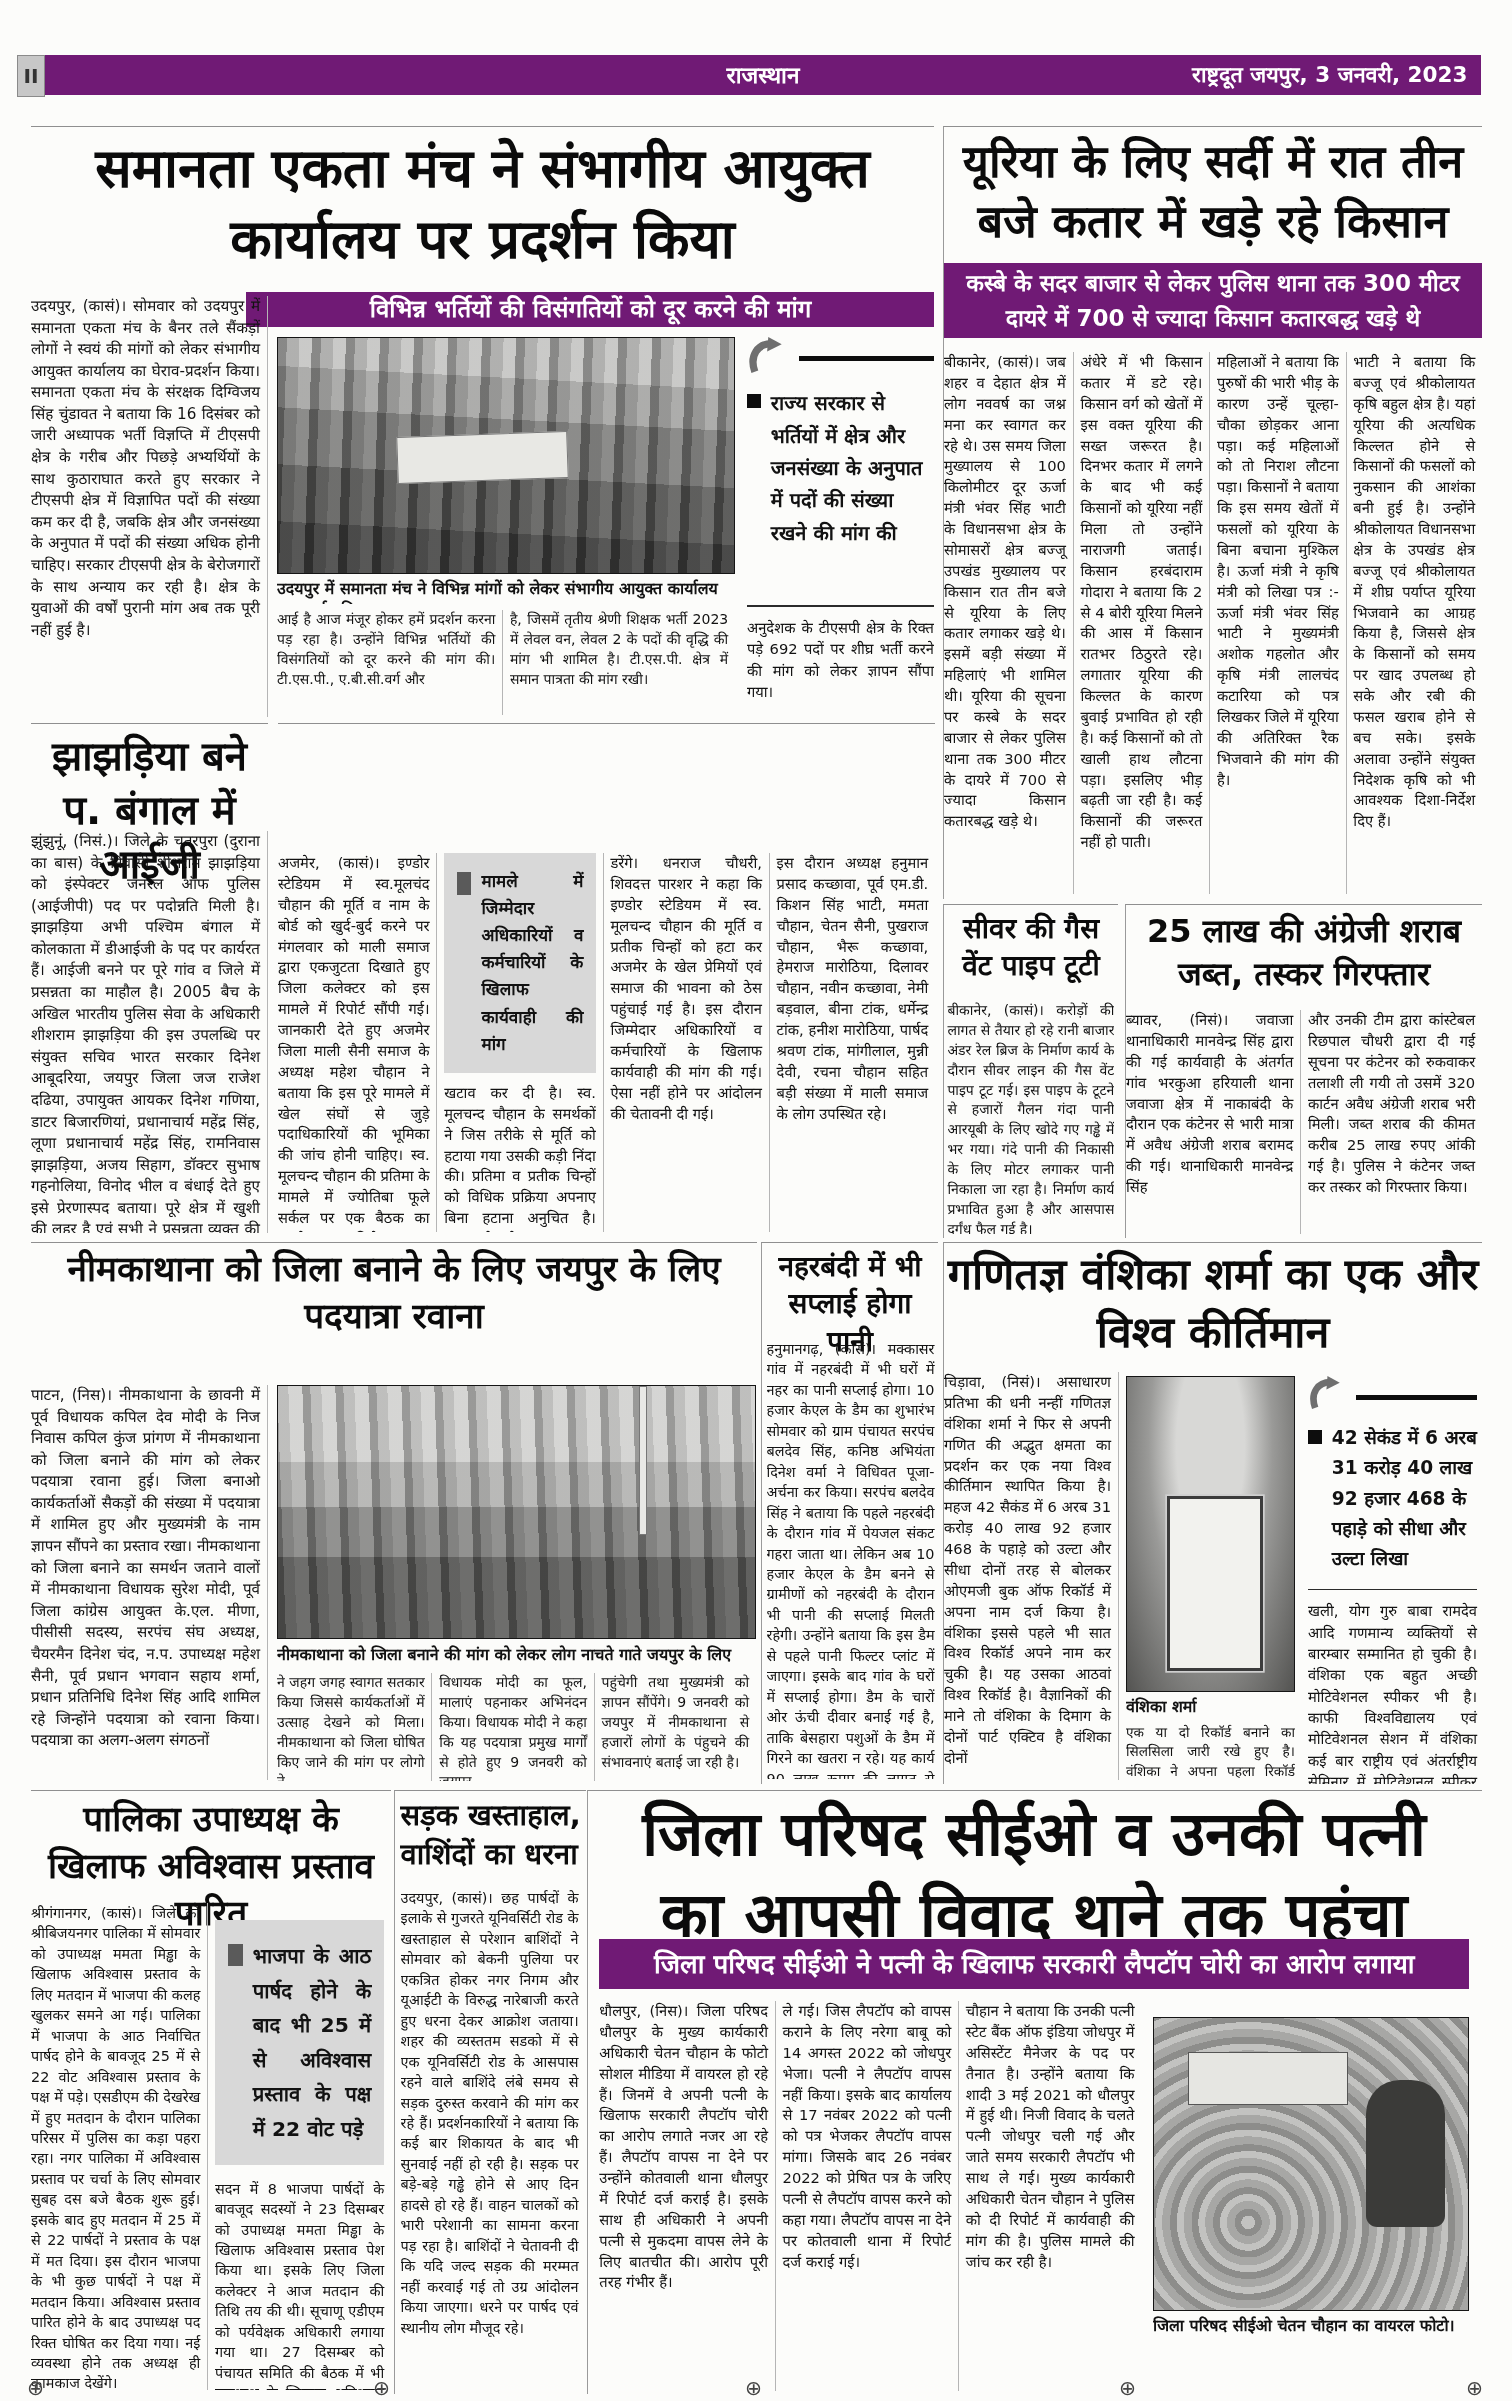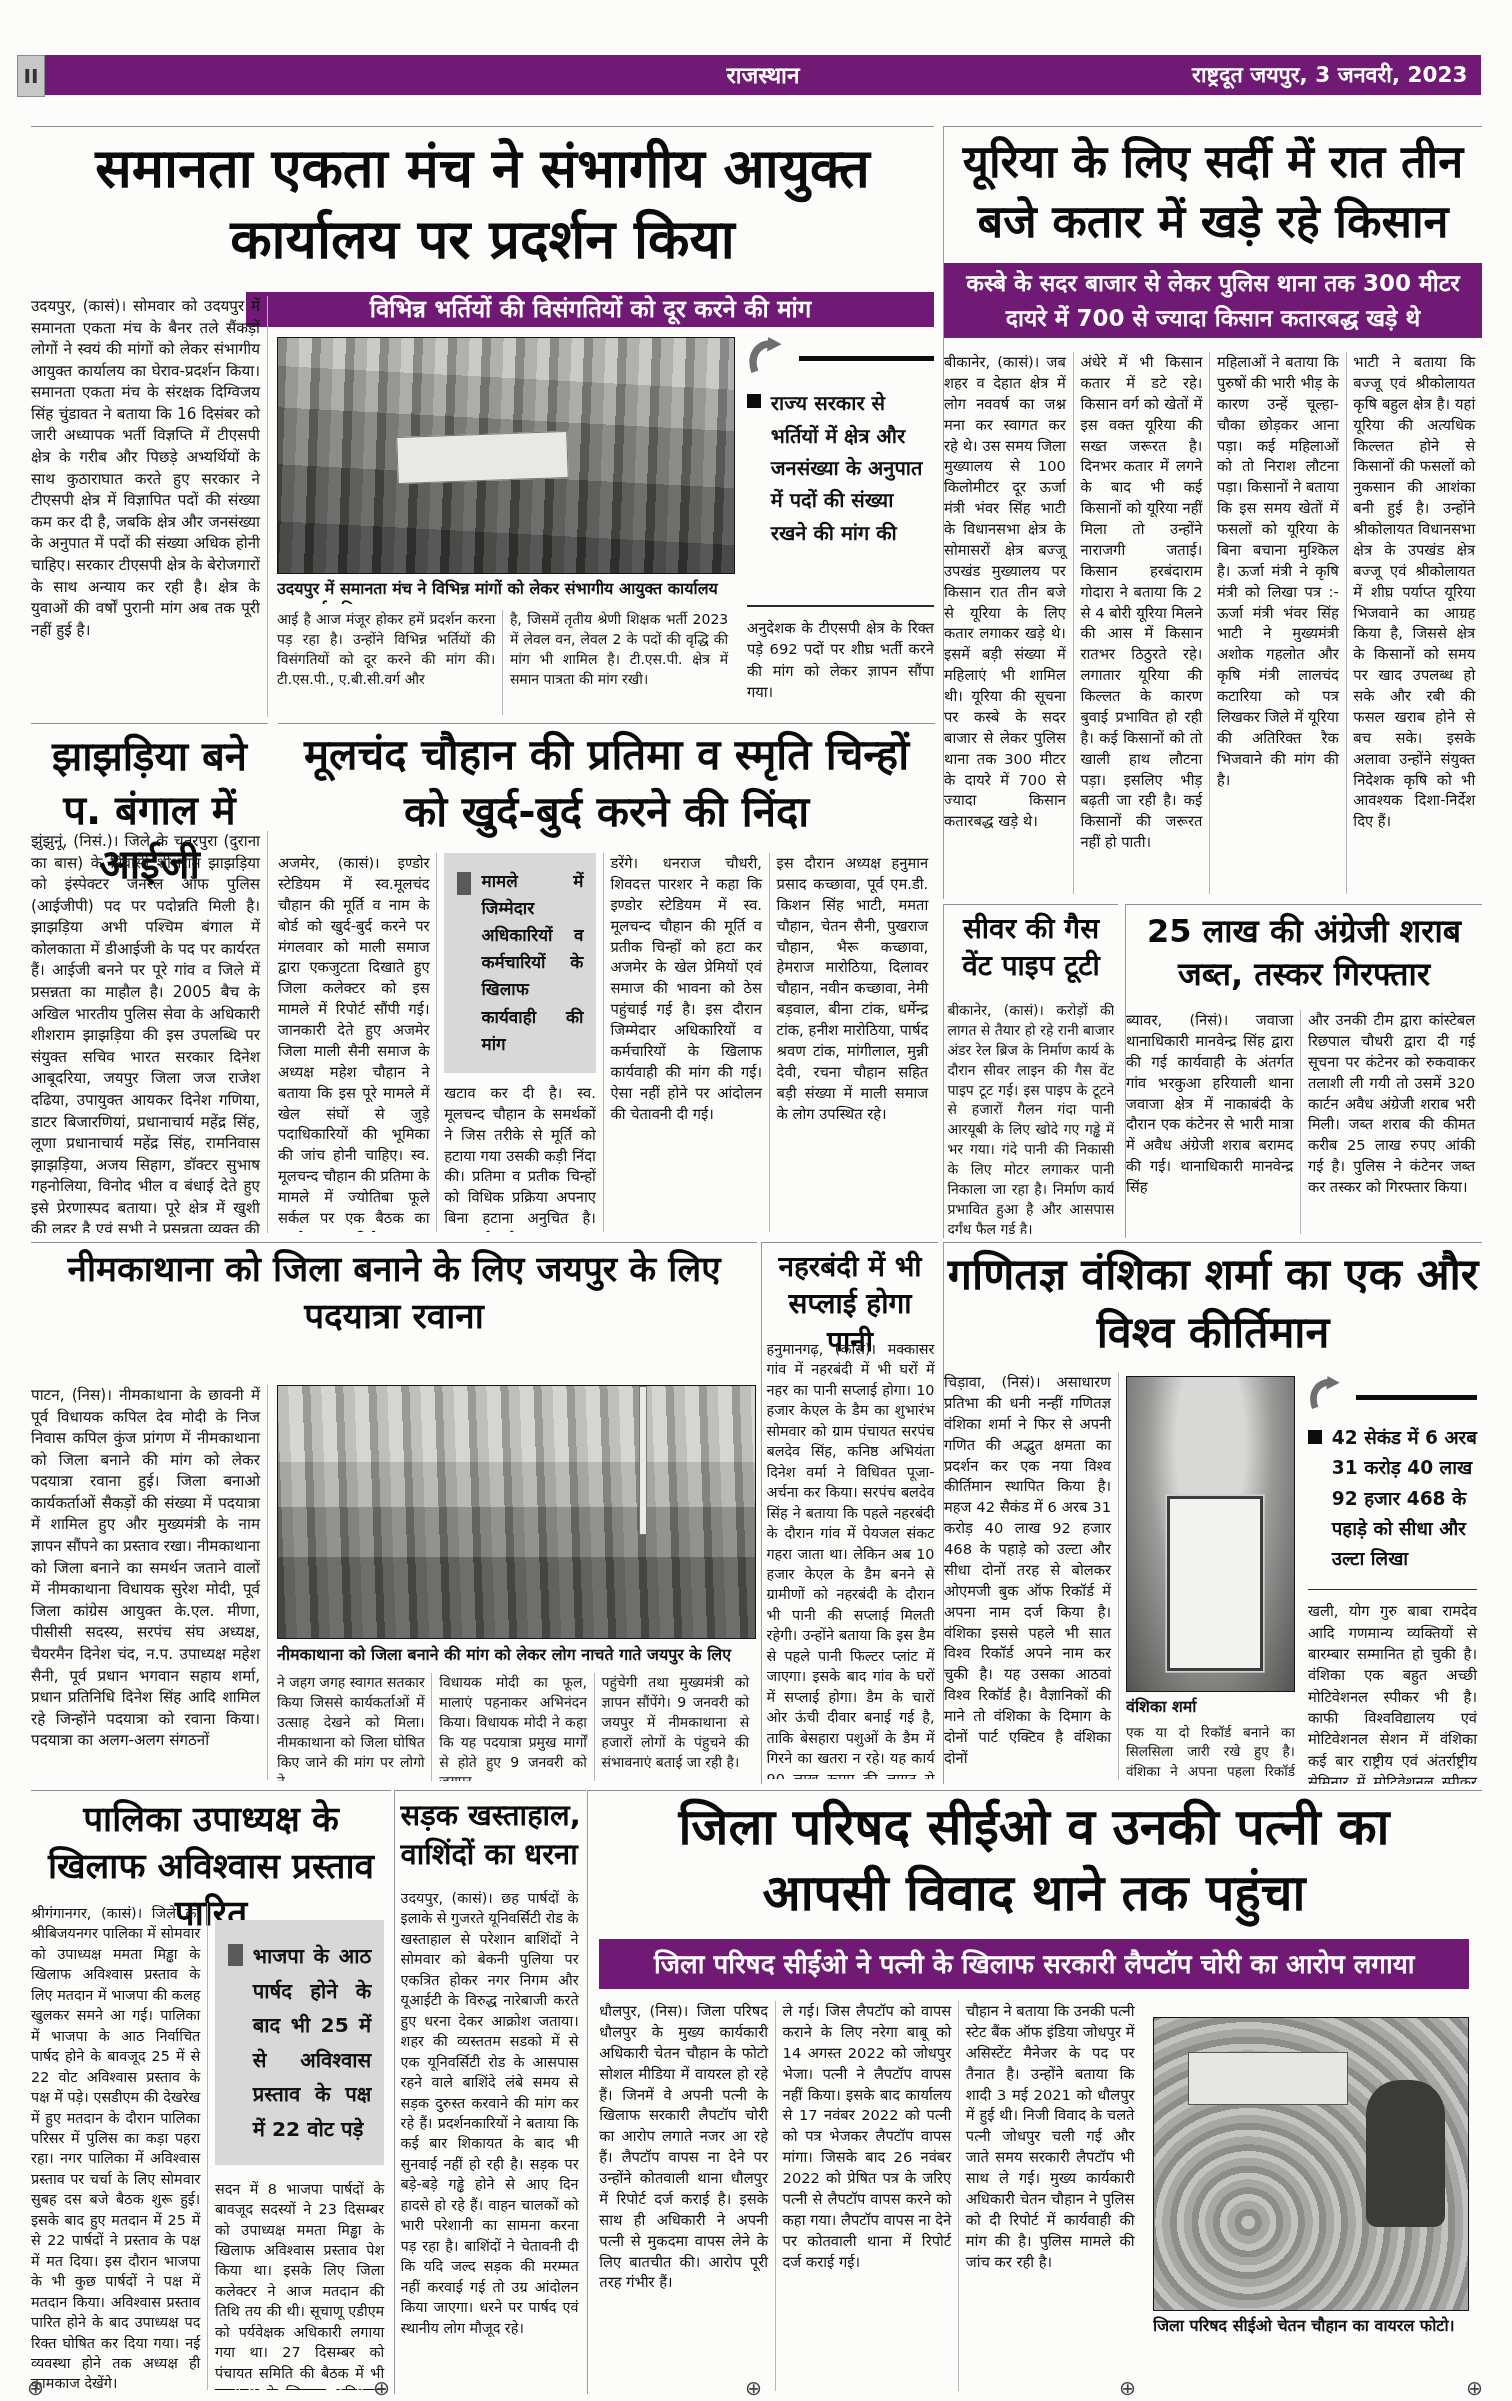--- a/index.html
+++ b/index.html
@@ -92,21 +92,20 @@
       <div style="font-size:14.7px;">भाटी ने बताया कि बज्जू एवं श्रीकोलायत कृषि बहुल क्षेत्र है। यहां यूरिया की अत्यधिक किल्लत होने से किसानों की फसलों को नुकसान की आशंका बनी हुई है। उन्होंने श्रीकोलायत विधानसभा क्षेत्र के उपखंड क्षेत्र बज्जू एवं श्रीकोलायत में शीघ्र पर्याप्त यूरिया भिजवाने का आग्रह किया है, जिससे क्षेत्र के किसानों को समय पर खाद उपलब्ध हो सके और रबी की फसल खराब होने से बच सके। इसके अलावा उन्होंने संयुक्त निदेशक कृषि को भी आवश्यक दिशा-निर्देश दिए हैं।</div>
     </div>
   </div>
 
   <div class="art bt" style="left:31px;top:707px;width:237px;height:513px;">
     <div class="hl" style="position:absolute;left:0;top:4.5px;width:100%;font-size:40px;line-height:1.35;">झाझड़िया बने प. बंगाल में आईजी</div>
     <div class="body-txt" style="position:absolute;left:0;top:107px;width:229px;height:402px;border-right:0.6px solid #b5b5b5;padding-right:6.8px;">झुंझुनूं, (निसं.)। जिले के चतरपुरा (दुराना का बास) के निवासी शीशराम झाझड़िया को इंस्पेक्टर जनरल ऑफ पुलिस (आईजीपी) पद पर पदोन्नति मिली है। झाझड़िया अभी पश्चिम बंगाल में कोलकाता में डीआईजी के पद पर कार्यरत हैं। आईजी बनने पर पूरे गांव व जिले में प्रसन्नता का माहौल है। 2005 बैच के अखिल भारतीय पुलिस सेवा के अधिकारी शीशराम झाझड़िया की इस उपलब्धि पर संयुक्त सचिव भारत सरकार दिनेश आबूदरिया, जयपुर जिला जज राजेश दढिया, उपायुक्त आयकर दिनेश गणिया, डाटर बिजारणियां, प्रधानाचार्य महेंद्र सिंह, लूणा प्रधानाचार्य महेंद्र सिंह, रामनिवास झाझड़िया, अजय सिहाग, डॉक्टर सुभाष गहनोलिया, विनोद भील व बंधाई देते हुए इसे प्रेरणास्पद बताया। पूरे क्षेत्र में खुशी की लहर है एवं सभी ने प्रसन्नता व्यक्त की है।</div>
   </div>
 
   <div class="art bt" style="left:278px;top:707px;width:657px;height:513px;">
-    <div class="hl" style="position:absolute;left:0;top:3.4px;width:100%;font-size:42px;line-height:1.34;">मूलचंद चौहान की प्रतिमा व स्मृति चिन्हों को खुर्द-बुर्द करने की निंदा</div>
     <div class="cols" style="position:absolute;left:0;top:129px;width:100%;height:379px;">
       <div style="font-size:14.7px;">अजमेर, (कासं)। इण्डोर स्टेडियम में स्व.मूलचंद चौहान की मूर्ति व नाम के बोर्ड को खुर्द-बुर्द करने पर मंगलवार को माली समाज द्वारा एकजुटता दिखाते हुए जिला कलेक्टर को इस मामले में रिपोर्ट सौंपी गई। जानकारी देते हुए अजमेर जिला माली सैनी समाज के अध्यक्ष महेश चौहान ने बताया कि इस पूरे मामले में खेल संघों से जुड़े पदाधिकारियों की भूमिका की जांच होनी चाहिए। स्व. मूलचन्द चौहान की प्रतिमा के मामले में ज्योतिबा फूले सर्कल पर एक बैठक का आयोजन कर विरोध जताया गया।</div>
       <div style="font-size:14.7px;">
         <div class="graybox" style="margin-bottom:10.2px;">
           <span class="sq"></span>
           <span class="gb-txt" style="font-size:17px;">मामले में जिम्मेदार अधिकारियों व कर्मचारियों के खिलाफ कार्यवाही की मांग</span>
         </div>
         <span>खटाव कर दी है। स्व. मूलचन्द चौहान के समर्थकों ने जिस तरीके से मूर्ति को हटाया गया उसकी कड़ी निंदा की। प्रतिमा व प्रतीक चिन्हों को विधिक प्रक्रिया अपनाए बिना हटाना अनुचित है। समाज के लोग इस अपमान को सहन नहीं करेंगे।</span>
       </div>
       <div style="font-size:14.7px;">डरेंगे। धनराज चौधरी, शिवदत्त पारशर ने कहा कि इण्डोर स्टेडियम में स्व. मूलचन्द चौहान की मूर्ति व प्रतीक चिन्हों को हटा कर अजमेर के खेल प्रेमियों एवं समाज की भावना को ठेस पहुंचाई गई है। इस दौरान जिम्मेदार अधिकारियों व कर्मचारियों के खिलाफ कार्यवाही की मांग की गई। ऐसा नहीं होने पर आंदोलन की चेतावनी दी गई।</div>
@@ -192,21 +191,21 @@
       </div>
     </div>
   </div>
 
   <div class="art bt bl" style="left:394px;top:1774px;width:191px;height:603px;">
     <div class="hl" style="position:absolute;left:0;top:4.5px;width:100%;font-size:29px;line-height:1.35;text-align:left;padding-left:5.6px;box-sizing:border-box;">सड़क खस्ताहाल, वाशिंदों का धरना</div>
     <div class="body-txt" style="position:absolute;left:5.6px;top:97px;width:178px;height:501px;font-size:14.4px;">उदयपुर, (कासं)। छह पार्षदों के इलाके से गुजरते यूनिवर्सिटी रोड के खस्ताहाल से परेशान बाशिंदों ने सोमवार को बेकनी पुलिया पर एकत्रित होकर नगर निगम और यूआईटी के विरुद्ध नारेबाजी करते हुए धरना देकर आक्रोश जताया। शहर की व्यस्ततम सडको में से एक यूनिवर्सिटी रोड के आसपास रहने वाले बाशिंदे लंबे समय से सड़क दुरुस्त करवाने की मांग कर रहे हैं। प्रदर्शनकारियों ने बताया कि कई बार शिकायत के बाद भी सुनवाई नहीं हो रही है। सड़क पर बड़े-बड़े गड्ढे होने से आए दिन हादसे हो रहे हैं। वाहन चालकों को भारी परेशानी का सामना करना पड़ रहा है। बाशिंदों ने चेतावनी दी कि यदि जल्द सड़क की मरम्मत नहीं करवाई गई तो उग्र आंदोलन किया जाएगा। धरने पर पार्षद एवं स्थानीय लोग मौजूद रहे।</div>
   </div>
 
   <div class="art bt bl" style="left:587px;top:1774px;width:894px;height:603px;">
-    <div class="hl" style="position:absolute;left:34px;top:3.4px;width:824px;font-size:50px;line-height:1.32;">जिला परिषद सीईओ व उनकी पत्नी का आपसी विवाद थाने तक पहुंचा</div>
+    <div class="hl" style="position:absolute;left:34px;top:3.4px;width:824px;font-size:61px;line-height:1.32;">जिला परिषद सीईओ व उनकी पत्नी का आपसी विवाद थाने तक पहुंचा</div>
     <div class="bar" style="position:absolute;left:11.3px;top:148px;width:870px;height:50px;line-height:50px;font-size:26px;">जिला परिषद सीईओ ने पत्नी के खिलाफ सरकारी लैपटॉप चोरी का आरोप लगाया</div>
     <div class="cols" style="position:absolute;left:11.3px;top:210px;width:542px;height:390px;">
       <div style="font-size:14.7px;">धौलपुर, (निस)। जिला परिषद धौलपुर के मुख्य कार्यकारी अधिकारी चेतन चौहान के फोटो सोशल मीडिया में वायरल हो रहे हैं। जिनमें वे अपनी पत्नी के खिलाफ सरकारी लैपटॉप चोरी का आरोप लगाते नजर आ रहे हैं। लैपटॉप वापस ना देने पर उन्होंने कोतवाली थाना धौलपुर में रिपोर्ट दर्ज कराई है। इसके साथ ही अधिकारी ने अपनी पत्नी से मुकदमा वापस लेने के लिए बातचीत की। आरोप पूरी तरह गंभीर हैं।</div>
       <div style="font-size:14.7px;">ले गई। जिस लैपटॉप को वापस कराने के लिए नरेगा बाबू को 14 अगस्त 2022 को जोधपुर भेजा। पत्नी ने लैपटॉप वापस नहीं किया। इसके बाद कार्यालय से 17 नवंबर 2022 को पत्नी को पत्र भेजकर लैपटॉप वापस मांगा। जिसके बाद 26 नवंबर 2022 को प्रेषित पत्र के जरिए पत्नी से लैपटॉप वापस करने को कहा गया। लैपटॉप वापस ना देने पर कोतवाली थाना में रिपोर्ट दर्ज कराई गई।</div>
       <div style="font-size:14.7px;">चौहान ने बताया कि उनकी पत्नी स्टेट बैंक ऑफ इंडिया जोधपुर में असिस्टेंट मैनेजर के पद पर तैनात है। उन्होंने बताया कि शादी 3 मई 2021 को धौलपुर में हुई थी। निजी विवाद के चलते पत्नी जोधपुर चली गई और जाते समय सरकारी लैपटॉप भी साथ ले गई। मुख्य कार्यकारी अधिकारी चेतन चौहान ने पुलिस को दी रिपोर्ट में कार्यवाही की मांग की है। पुलिस मामले की जांच कर रही है।</div>
     </div>
     <div class="photo" style="position:absolute;left:565px;top:226px;width:316px;height:294px;
                 background:
                 repeating-radial-gradient(circle at 30% 70%, #c2c2c0 0 6.8px, #8d8d8b 6.8px 13.6px, #a7a7a5 13.6px 21.5px),
                 linear-gradient(180deg,#7b7b79 0 35%,#9a9a98 35% 100%);">

